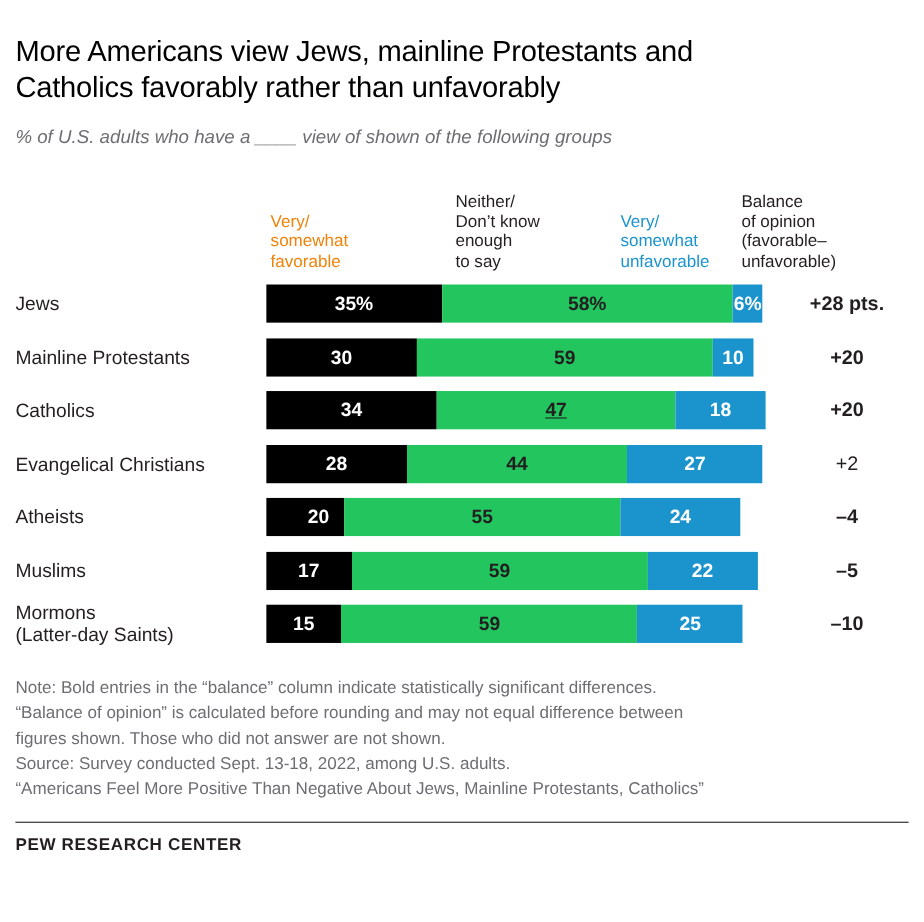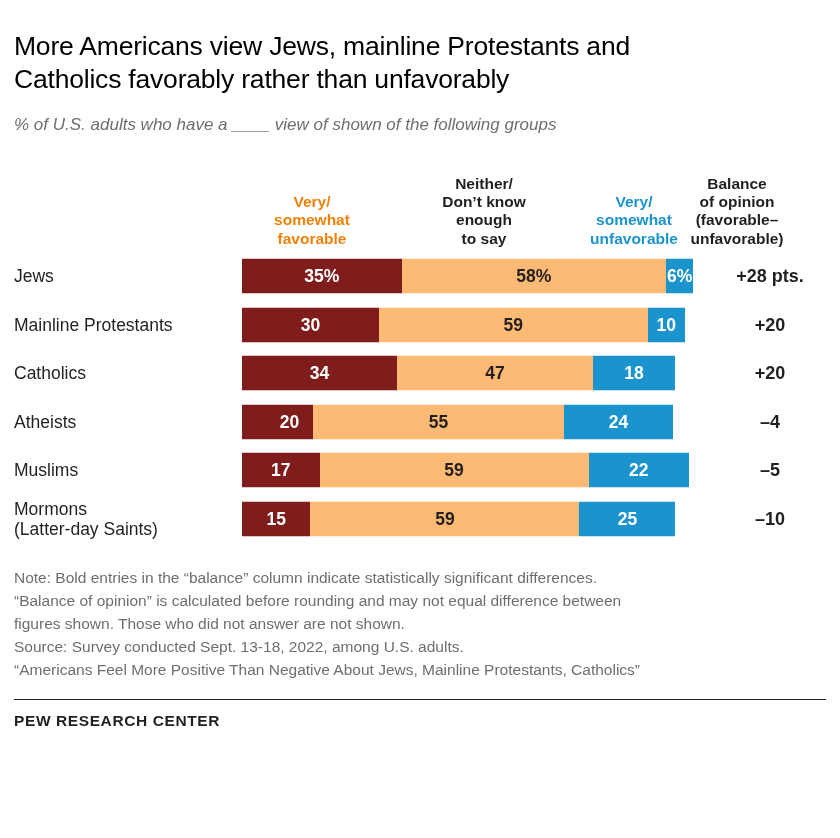--- a/index.html
+++ b/index.html
@@ -38,24 +38,24 @@
     line-height: 1.3;
   }
   
   .headers {
     position: relative;
     height: 100px;
     margin-top: 12px;
   }
   .col-head {
     position: absolute;
-    font-weight: bold;
+    font-weight: normal;
     font-size: 15.5px;
     line-height: 1.18;
-    text-align: center;
+    text-align: left;
     bottom: 0;
   }
   .ch-fav {
     left: 232px;
     width: 132px;
     color: #f0820a;
   }
   .ch-neither {
     left: 400px;
     width: 140px;
@@ -109,25 +109,25 @@
     display: flex;
     align-items: center;
     justify-content: center;
     font-size: 17.5px;
     font-weight: bold;
     box-sizing: border-box;
     overflow: hidden;
     white-space: nowrap;
   }
   .seg-fav {
-    background: #7f1d1d;
+    background: #000000;
     color: #ffffff;
   }
   .seg-neither {
-    background: #fdba74;
+    background: #22c55e;
     color: #231f20;
   }
   .seg-unfav {
     background: #1b94ce;
     color: #ffffff;
   }
   .balance {
     position: absolute;
     left: 690px;
     top: 50%;
@@ -195,24 +195,33 @@
           <div class="seg seg-fav" style="width: 136.8px;">30</div>
           <div class="seg seg-neither" style="width: 269.04px;">59</div>
           <div class="seg seg-unfav" style="width: 37px;">10</div>
         </div>
         <div class="balance bold">+20</div>
       </div>
       <div class="row">
         <div class="row-label"><span>Catholics</span></div>
         <div class="bar-wrap">
           <div class="seg seg-fav" style="width: 155.04px;">34</div>
-          <div class="seg seg-neither" style="width: 196px;">47</div>
+          <div class="seg seg-neither" style="width: 217px; text-decoration: underline;">47</div>
           <div class="seg seg-unfav" style="width: 82.08px;">18</div>
         </div>
         <div class="balance bold">+20</div>
+      </div>
+      <div class="row">
+        <div class="row-label"><span>Evangelical Christians</span></div>
+        <div class="bar-wrap">
+          <div class="seg seg-fav" style="width: 127.68px;">28</div>
+          <div class="seg seg-neither" style="width: 200.64px;">44</div>
+          <div class="seg seg-unfav" style="width: 123.12px;">27</div>
+        </div>
+        <div class="balance">+2</div>
       </div>
       <div class="row">
         <div class="row-label"><span>Atheists</span></div>
         <div class="bar-wrap">
           <div class="seg seg-fav" style="width: 71px; padding-left: 24px;">20</div>
           <div class="seg seg-neither" style="width: 250.8px;">55</div>
           <div class="seg seg-unfav" style="width: 109.44px;">24</div>
         </div>
         <div class="balance bold">–4</div>
       </div>

